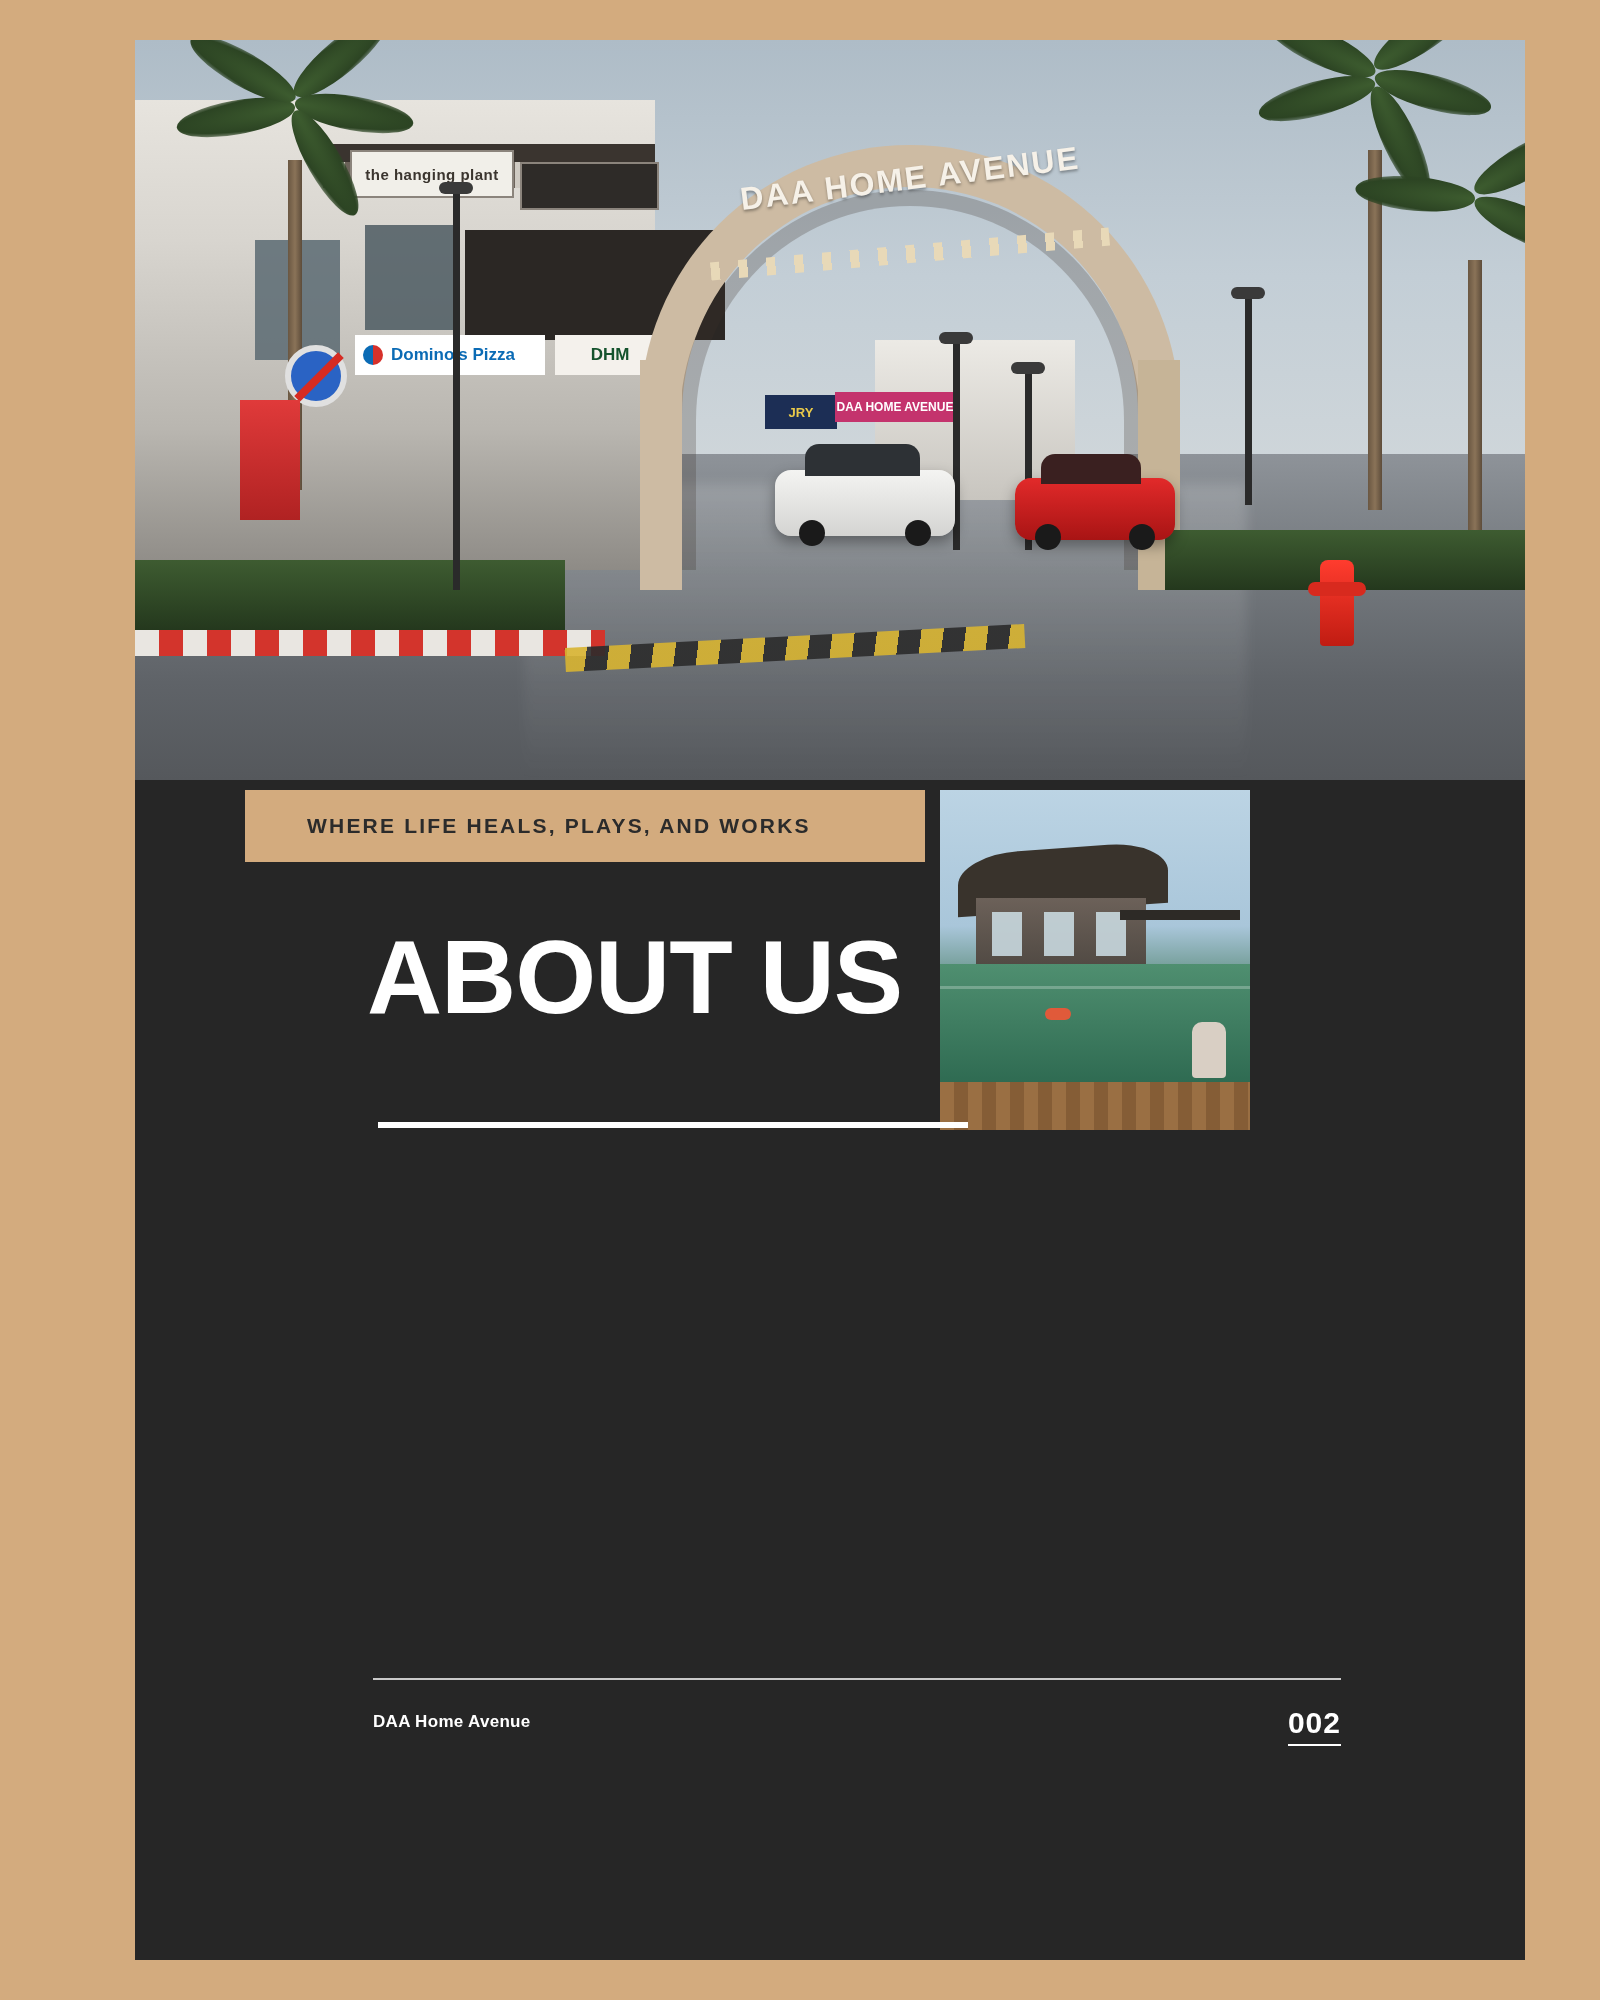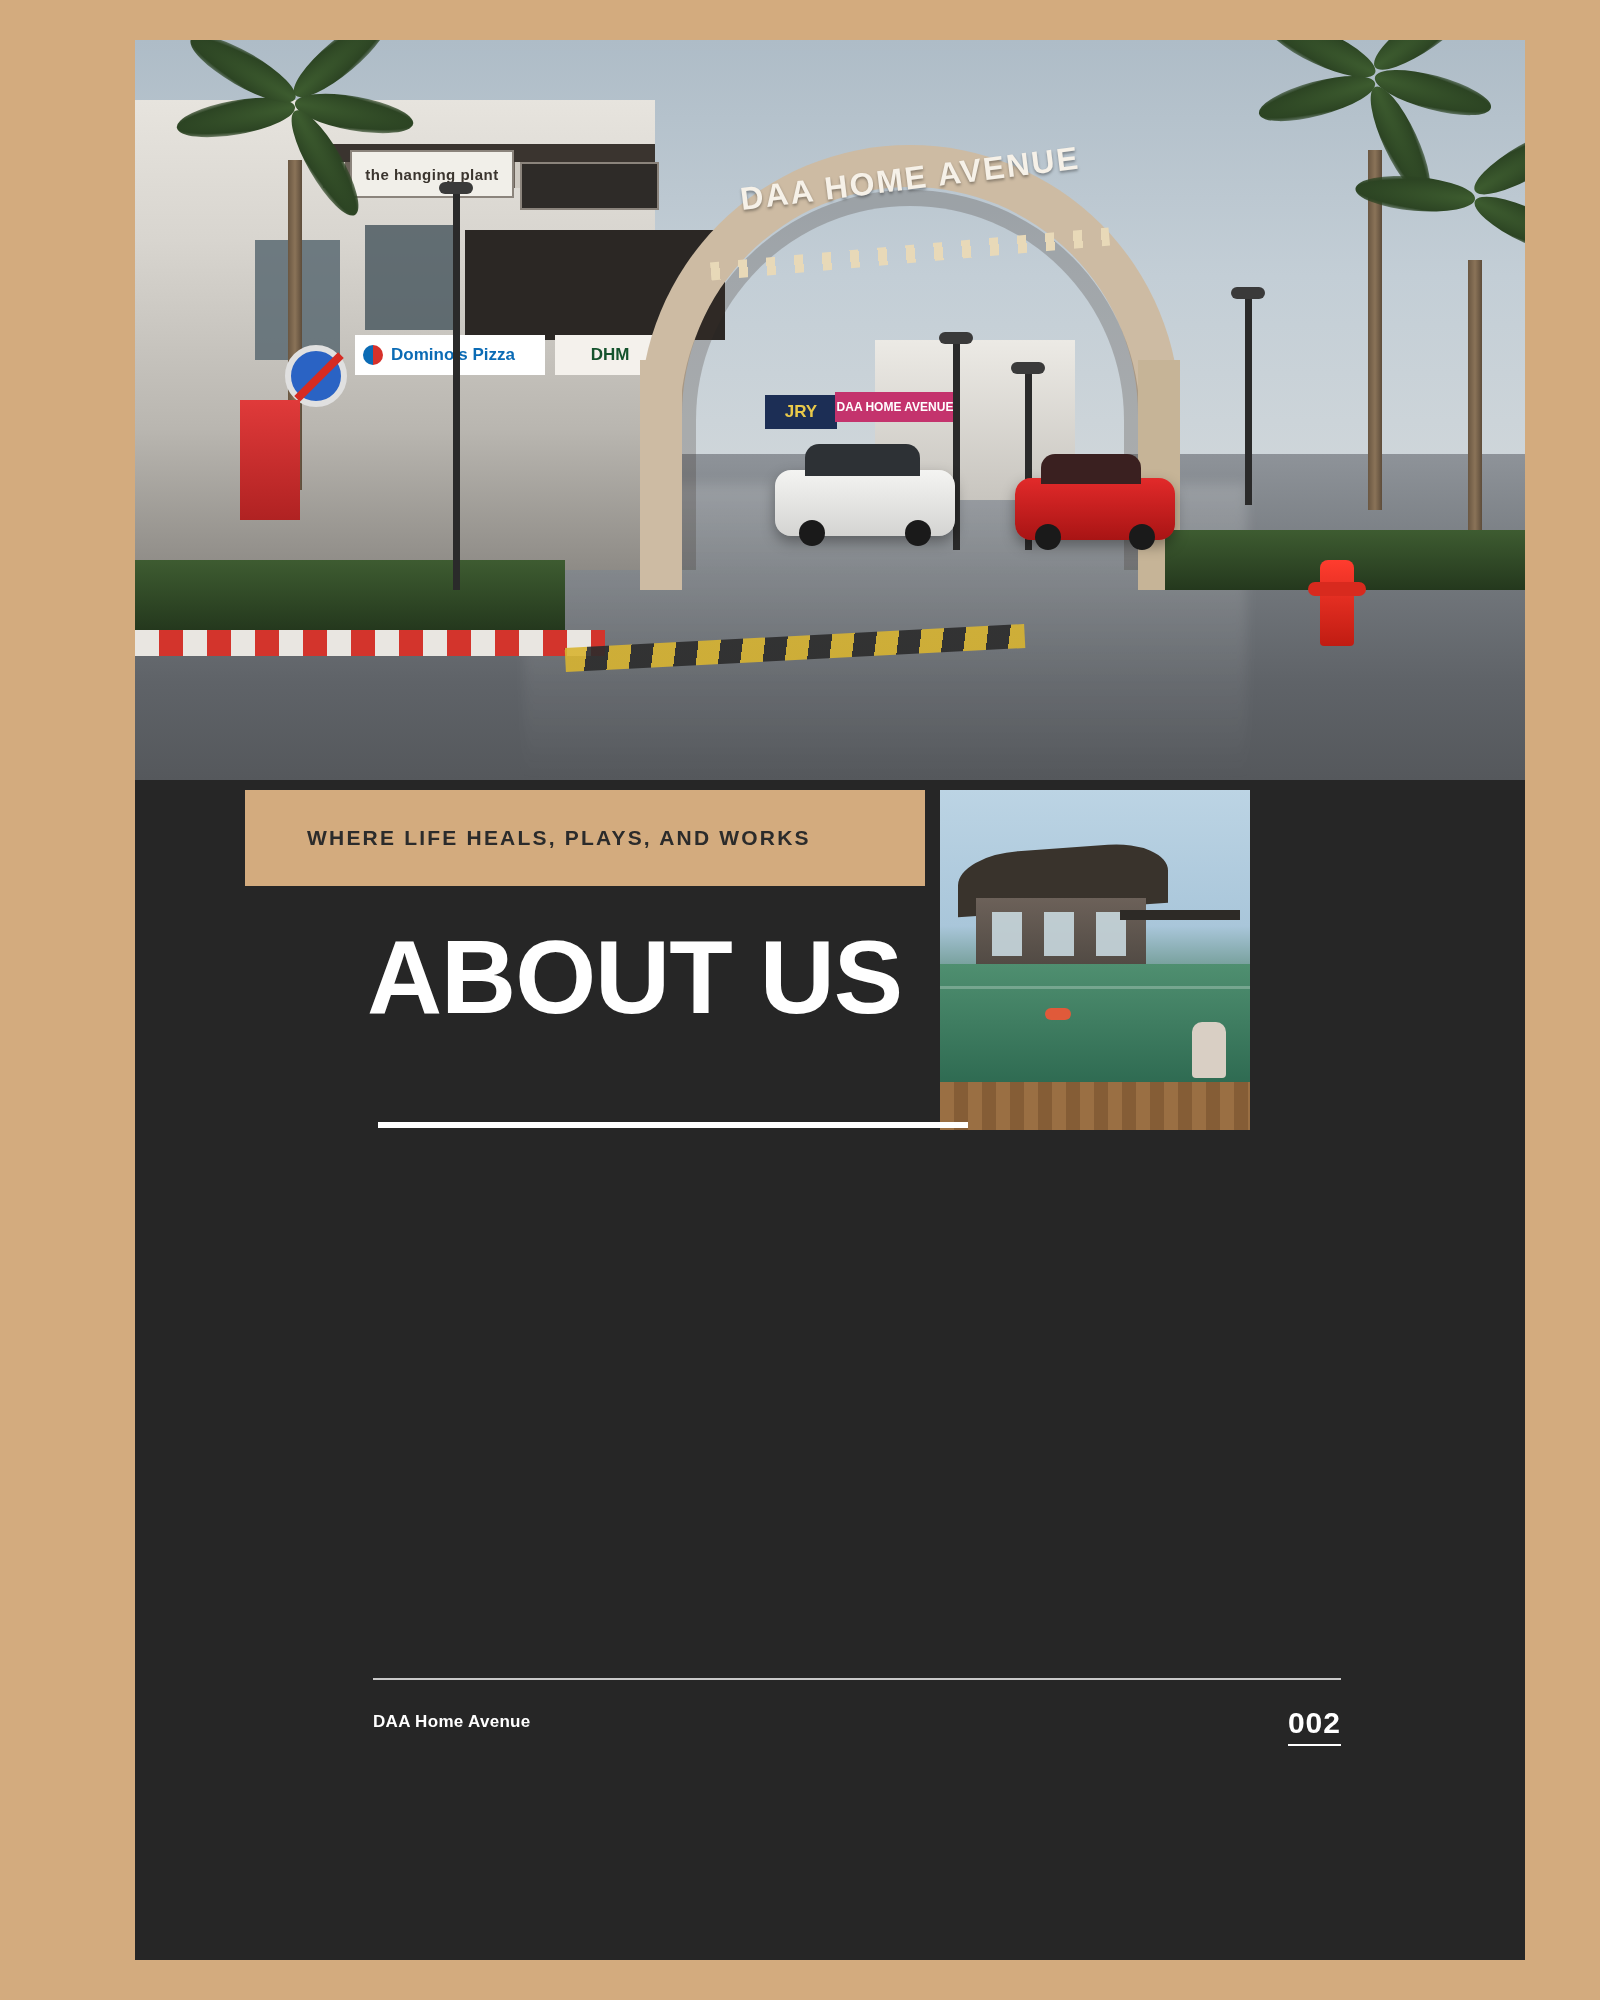--- a/index.html
+++ b/index.html
@@ -128,21 +128,21 @@
     background: repeating-linear-gradient(90deg, #e8d9b8 0 9px, transparent 9px 28px);
     transform: rotate(-5deg);
   }
   
   .hero .bldg-mid {
     position:absolute; left:740px; top:300px; width:200px; height:160px;
     background: linear-gradient(#eceae5,#c8c5bf);
   }
   .hero .sign-jry {
     position:absolute; left:630px; top:355px; width:72px; height:34px;
-    background:#1c2e55; color:#e9c94a; font-size:17px; font-weight:bold;
+    background:#1c2e55; color:#e9c94a; font-size:13px; font-weight:bold;
     display:flex; align-items:center; justify-content:center;
   }
   .hero .sign-daa {
     position:absolute; left:700px; top:352px; width:120px; height:30px;
     background:#c4336d; color:#fff; font-size:12px; font-weight:bold;
     display:flex; align-items:center; justify-content:center;
   }
   
   .palm { position: absolute; }
   .palm .trunk {
@@ -218,21 +218,21 @@
     position:absolute; left:105px; top:360px; width:60px; height:120px;
     background: linear-gradient(#e03a3a,#b02222);
   }
 
   
   .eyebrow {
     position: absolute;
     left: 110px;
     top: 750px;
     width: 680px;
-    height: 96px;
+    height: 72px;
     background: #d3ab7e;
     display: flex;
     align-items: center;
     padding-left: 62px;
     box-sizing: border-box;
   }
   .eyebrow span {
     color: #2b2b2b;
     font-size: 21px;
     font-weight: bold;

